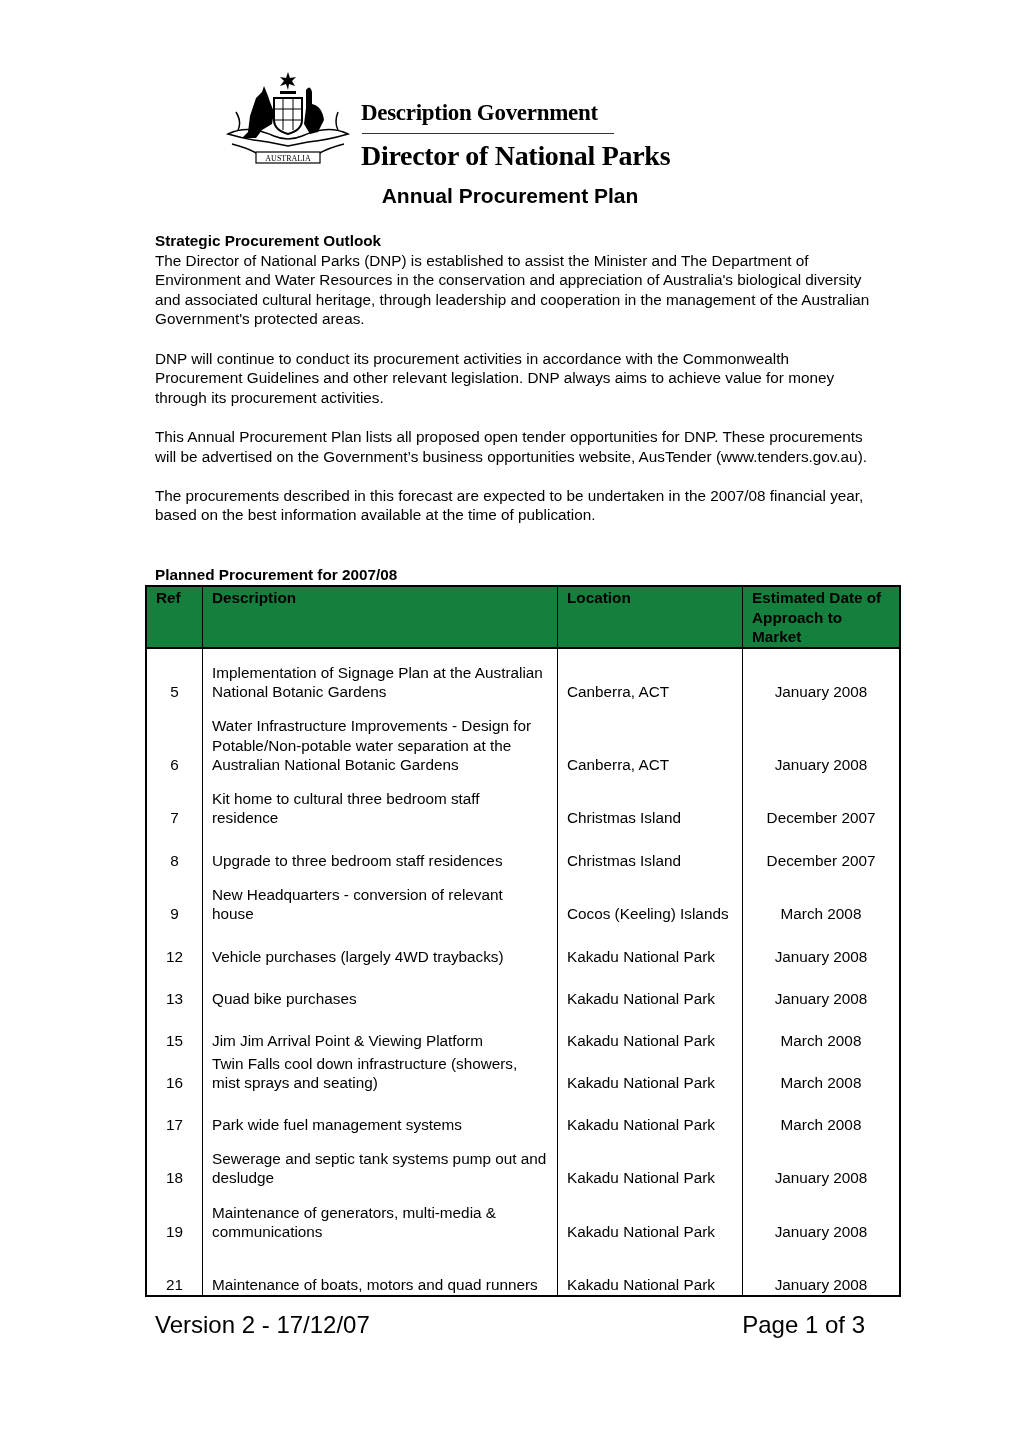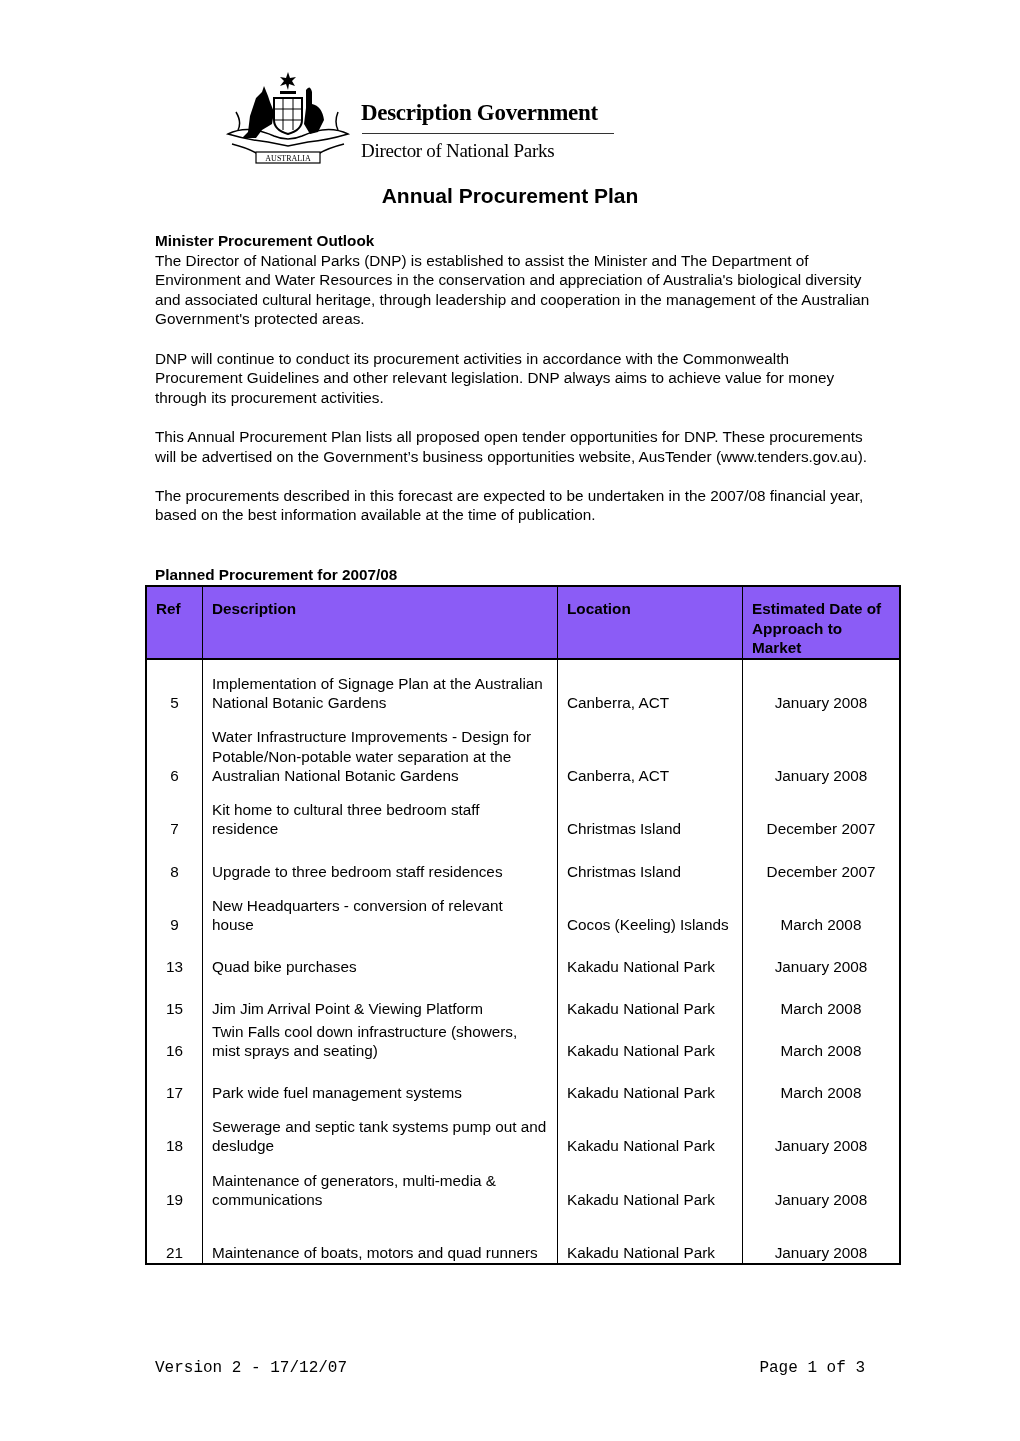--- a/index.html
+++ b/index.html
@@ -9,21 +9,21 @@
     }
     .logo { position: absolute; left: 218px; top: 68px; width: 400px; height: 105px; }
     .crest { position: absolute; left: 0; top: 0; width: 140px; height: 105px; }
     .org-title {
       position: absolute; left: 143px; top: 32px; font-family: "Liberation Serif", serif;
       font-weight: bold; font-size: 23px; letter-spacing: -0.3px; white-space: nowrap;
     }
     .org-rule { position: absolute; left: 144px; top: 65px; width: 252px; height: 1px; background: #333; }
     .org-sub {
       position: absolute; left: 143px; top: 72px; font-family: "Liberation Serif", serif;
-      font-weight: normal; font-size: 19px; letter-spacing: -0.3px; white-space: nowrap;
+      font-weight: bold; font-size: 28px; letter-spacing: -0.3px; white-space: nowrap;
     }
     .doc-title {
       position: absolute; left: 0; width: 1020px; top: 184px; text-align: center;
       font-weight: bold; font-size: 21px;
     }
     .body-text {
       position: absolute; left: 155px; width: 720px; font-size: 15.3px; line-height: 19.6px;
     }
     .body-text p { margin: 0 0 19.6px 0; }
     .body-text .h { font-weight: bold; display: block; }
@@ -33,30 +33,30 @@
     table.plan {
       position: absolute; left: 145px; top: 585px; width: 756px;
       border-collapse: collapse; font-size: 15.3px; line-height: 19.6px;
       border: 2px solid #000;
     }
     table.plan th, table.plan td {
       border-left: 1px solid #000; border-right: 1px solid #000; padding: 0 9px;
       vertical-align: bottom;
     }
     table.plan th {
-      background: #8b5cf6; text-align: left; vertical-align: top; font-weight: bold;
-      height: 59px; border-bottom: 2px solid #000; padding-top: 12px;
+      background: #15803d; text-align: left; vertical-align: top; font-weight: bold;
+      height: 59px; border-bottom: 2px solid #000; padding-top: 1px;
     }
     table.plan td.ref { text-align: center; width: 37px; }
     table.plan td.desc { width: 336px; }
     table.plan td.loc { width: 166px; }
     table.plan td.date { text-align: center; }
     table.plan th.ref { width: 37px; }
     .footer-left, .footer-right {
-      position: absolute; top: 1359px; font-family: Liberation Mono, monospace; font-size: 16px;
+      position: absolute; top: 1311px; font-family: Liberation Sans, sans-serif; font-size: 24px;
     }
     .footer-left { left: 155px; }
     .footer-right { right: 155px; text-align: center; }
   </style>
 </head>
 <body>
 
 <div class="logo">
   <svg class="crest" viewBox="0 0 140 105">
 
@@ -81,21 +81,21 @@
   </svg>
   <div class="org-title">Description Government</div>
   <div class="org-rule"></div>
   <div class="org-sub">Director of National Parks</div>
 </div>
 
 <div class="doc-title">Annual Procurement Plan</div>
 
 <div class="body-text" style="top:231px;">
   <p>
-    <span class="h">Minister Procurement Outlook</span>
+    <span class="h">Strategic Procurement Outlook</span>
     <span>The Director of National Parks (DNP) is established to assist the Minister and The Department of Environment and Water Resources in the conservation and appreciation of Australia's biological diversity and associated cultural heritage, through leadership and cooperation in the management of the Australian Government's protected areas.</span>
   </p>
   <p>DNP will continue to conduct its procurement activities in accordance with the Commonwealth Procurement Guidelines and other relevant legislation. DNP always aims to achieve value for money through its procurement activities.</p>
   <p>This Annual Procurement Plan lists all proposed open tender opportunities for DNP. These procurements will be advertised on the Government’s business opportunities website, AusTender (www.tenders.gov.au).</p>
   <p>The procurements described in this forecast are expected to be undertaken in the 2007/08 financial year, based on the best information available at the time of publication.</p>
 </div>
 
 <div class="table-caption">Planned Procurement for 2007/08</div>
 
 <table class="plan">
@@ -130,20 +130,26 @@
       <td class="ref">8</td>
       <td class="desc">Upgrade to three bedroom staff residences</td>
       <td class="loc">Christmas Island</td>
       <td class="date">December 2007</td>
     </tr>
     <tr style="height:53px;">
       <td class="ref">9</td>
       <td class="desc">New Headquarters - conversion of relevant house</td>
       <td class="loc">Cocos (Keeling) Islands</td>
       <td class="date">March 2008</td>
+    </tr>
+    <tr style="height:43px;">
+      <td class="ref">12</td>
+      <td class="desc">Vehicle purchases (largely 4WD traybacks)</td>
+      <td class="loc">Kakadu National Park</td>
+      <td class="date">January 2008</td>
     </tr>
     <tr style="height:42px;margin-left:33px;">
       <td class="ref">13</td>
       <td class="desc">Quad bike purchases</td>
       <td class="loc">Kakadu National Park</td>
       <td class="date">January 2008</td>
     </tr>
     <tr style="height:42px;">
       <td class="ref">15</td>
       <td class="desc">Jim Jim Arrival Point &amp; Viewing Platform</td>

